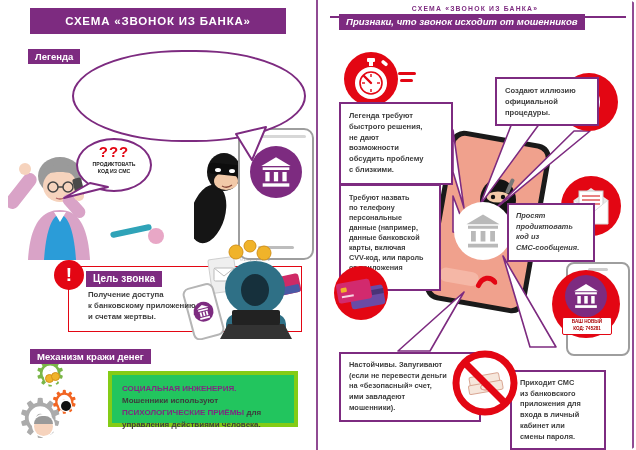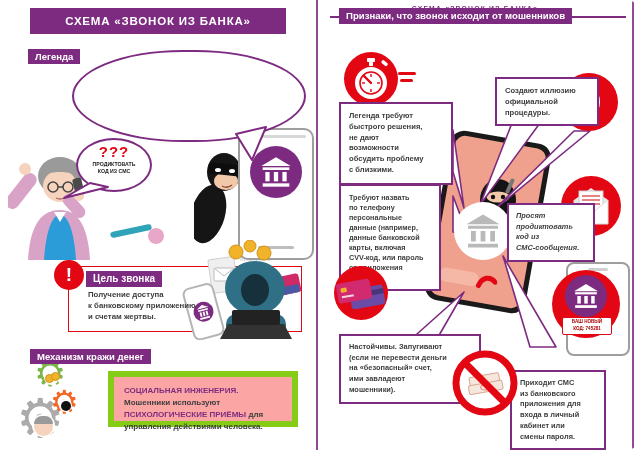--- a/index.html
+++ b/index.html
@@ -136,21 +136,21 @@
           <rect x="18" y="69.5" width="10" height="1.5"></rect>
           <rect x="19" y="72" width="1.8" height="4.5"></rect>
             <rect x="22.1" y="72" width="1.8" height="4.5"></rect>
           <rect x="25.2" y="72" width="1.8" height="4.5"></rect>
             <rect x="18" y="77.5" width="10" height="1.8"></rect>
           </g>
       </g>
     </svg>
 
     <div class="chip" style="left:30px;top:349px;font-size:9.5px;z-index:4;">Механизм кражи денег</div>
-    <div class="abs" style="left:108px;top:371px;width:190px;height:56px;border:6px solid #84cc16;background:#fca5a5;
+    <div class="abs" style="left:108px;top:371px;width:190px;height:56px;border:4px solid #84cc16;background:#22c55e;
                 padding:8px 10px;box-sizing:border-box;font-size:8px;font-weight:bold;line-height:1.5;z-index:3;">
       <span style="color:#7d2b80;">СОЦИАЛЬНАЯ ИНЖЕНЕРИЯ.</span><span style="color:#3d3d3d;"> Мошенники используют </span><span style="color:#7d2b80;">ПСИХОЛОГИЧЕСКИЕ ПРИЁМЫ</span><span style="color:#3d3d3d;"> для управления действиями человека.</span>
     </div>
 
     <div class="gear" style="left:34px;top:356px;font-size:36px;color:#7ab648;">⚙</div>
     <div class="gear-core" style="left:44px;top:370px;width:15px;height:15px;">
       <div class="circle" style="left:1px;top:4px;width:7px;height:7px;background:#f0b32a;border:1px solid #d3921a;"></div>
       <div class="circle" style="left:7px;top:2px;width:7px;height:7px;background:#f0b32a;border:1px solid #d3921a;"></div>
     </div>
     <div class="gear" style="left:50px;top:386px;font-size:32px;color:#f26522;">⚙</div>
@@ -166,21 +166,21 @@
 
   <div class="abs" style="left:316px;top:0;width:1.6px;height:450px;background:#7d2b80;opacity:.85;"></div>
   <div class="abs" style="left:632px;top:0;width:1.6px;height:450px;background:#7d2b80;opacity:.85;"></div>
 
   <div>
 
     <div class="abs" style="left:318px;top:5px;width:314px;text-align:center;font-size:6.8px;font-weight:bold;
                 color:#7d2b80;letter-spacing:1.2px;">СХЕМА «ЗВОНОК ИЗ БАНКА»</div>
     <div class="abs" style="left:330px;top:16px;width:296px;height:1.5px;background:#7d2b80;"></div>
 
-    <div class="chip" style="left:339px;top:8px;font-size:9.6px;z-index:5;">Признаки, что звонок исходит от мошенников</div>
+    <div class="chip" style="left:339px;top:14px;font-size:9.6px;z-index:5;font-style:italic;">Признаки, что звонок исходит от мошенников</div>
 
     <div class="abs" style="left:437px;top:136px;width:102px;height:172px;background:#1a1a1a;border-radius:14px;
                 transform:rotate(10deg);z-index:1;">
       <div class="abs" style="left:5px;top:5px;right:5px;bottom:5px;background:#f0a18d;border-radius:10px;"></div>
       <div class="abs" style="left:12px;top:138px;width:40px;height:14px;background:#f5b7a6;border-radius:7px;"></div>
       <svg class="abs" style="left:48px;top:136px;transform:rotate(-18deg);" width="22" height="16" viewBox="0 0 22 16">
         <path d="M3,12 C8,4 16,4 20,11" fill="none" stroke="#e30613" stroke-width="5" stroke-linecap="round"></path>
       </svg>
     </div>
 
@@ -293,21 +293,21 @@
       <svg width="60" height="60" viewBox="0 0 60 60">
         <polygon points="13,24 30,12 47,24 47,48 13,48" fill="#e8e8e8"></polygon>
         <rect x="18" y="15" width="24" height="20" fill="#fff" stroke="#ccc"></rect>
         <line x1="21" y1="20" x2="39" y2="20" stroke="#e05a5a" stroke-width="1.4"></line>
         <line x1="21" y1="24" x2="39" y2="24" stroke="#e05a5a" stroke-width="1.4"></line>
         <line x1="21" y1="28" x2="39" y2="28" stroke="#e05a5a" stroke-width="1.4"></line>
         <polygon points="13,24 30,38 47,24 47,48 13,48" fill="#fff" stroke="#ddd"></polygon>
       </svg>
     </div>
 
-    <div class="callout" style="left:339px;top:334px;width:142px;padding:6px 8px;font-size:7.4px;line-height:1.45;box-sizing:border-box;">Настойчивы. Запугивают
+    <div class="callout" style="left:339px;top:352px;width:142px;padding:6px 8px;font-size:7.4px;line-height:1.45;box-sizing:border-box;">Настойчивы. Запугивают
 (если не перевести деньги
 на «безопасный» счет,
 ими завладеют
 мошенники).</div>
 
     <div class="abs" style="left:452px;top:350px;z-index:5;">
       <svg width="66" height="66" viewBox="0 0 66 66">
         <circle cx="33" cy="33" r="29" fill="#fff"></circle>
         <g transform="rotate(-10 33 33)">
           <rect x="18" y="25" width="30" height="9" rx="1.5" fill="#f6e7dc" stroke="#d9a794"></rect>

